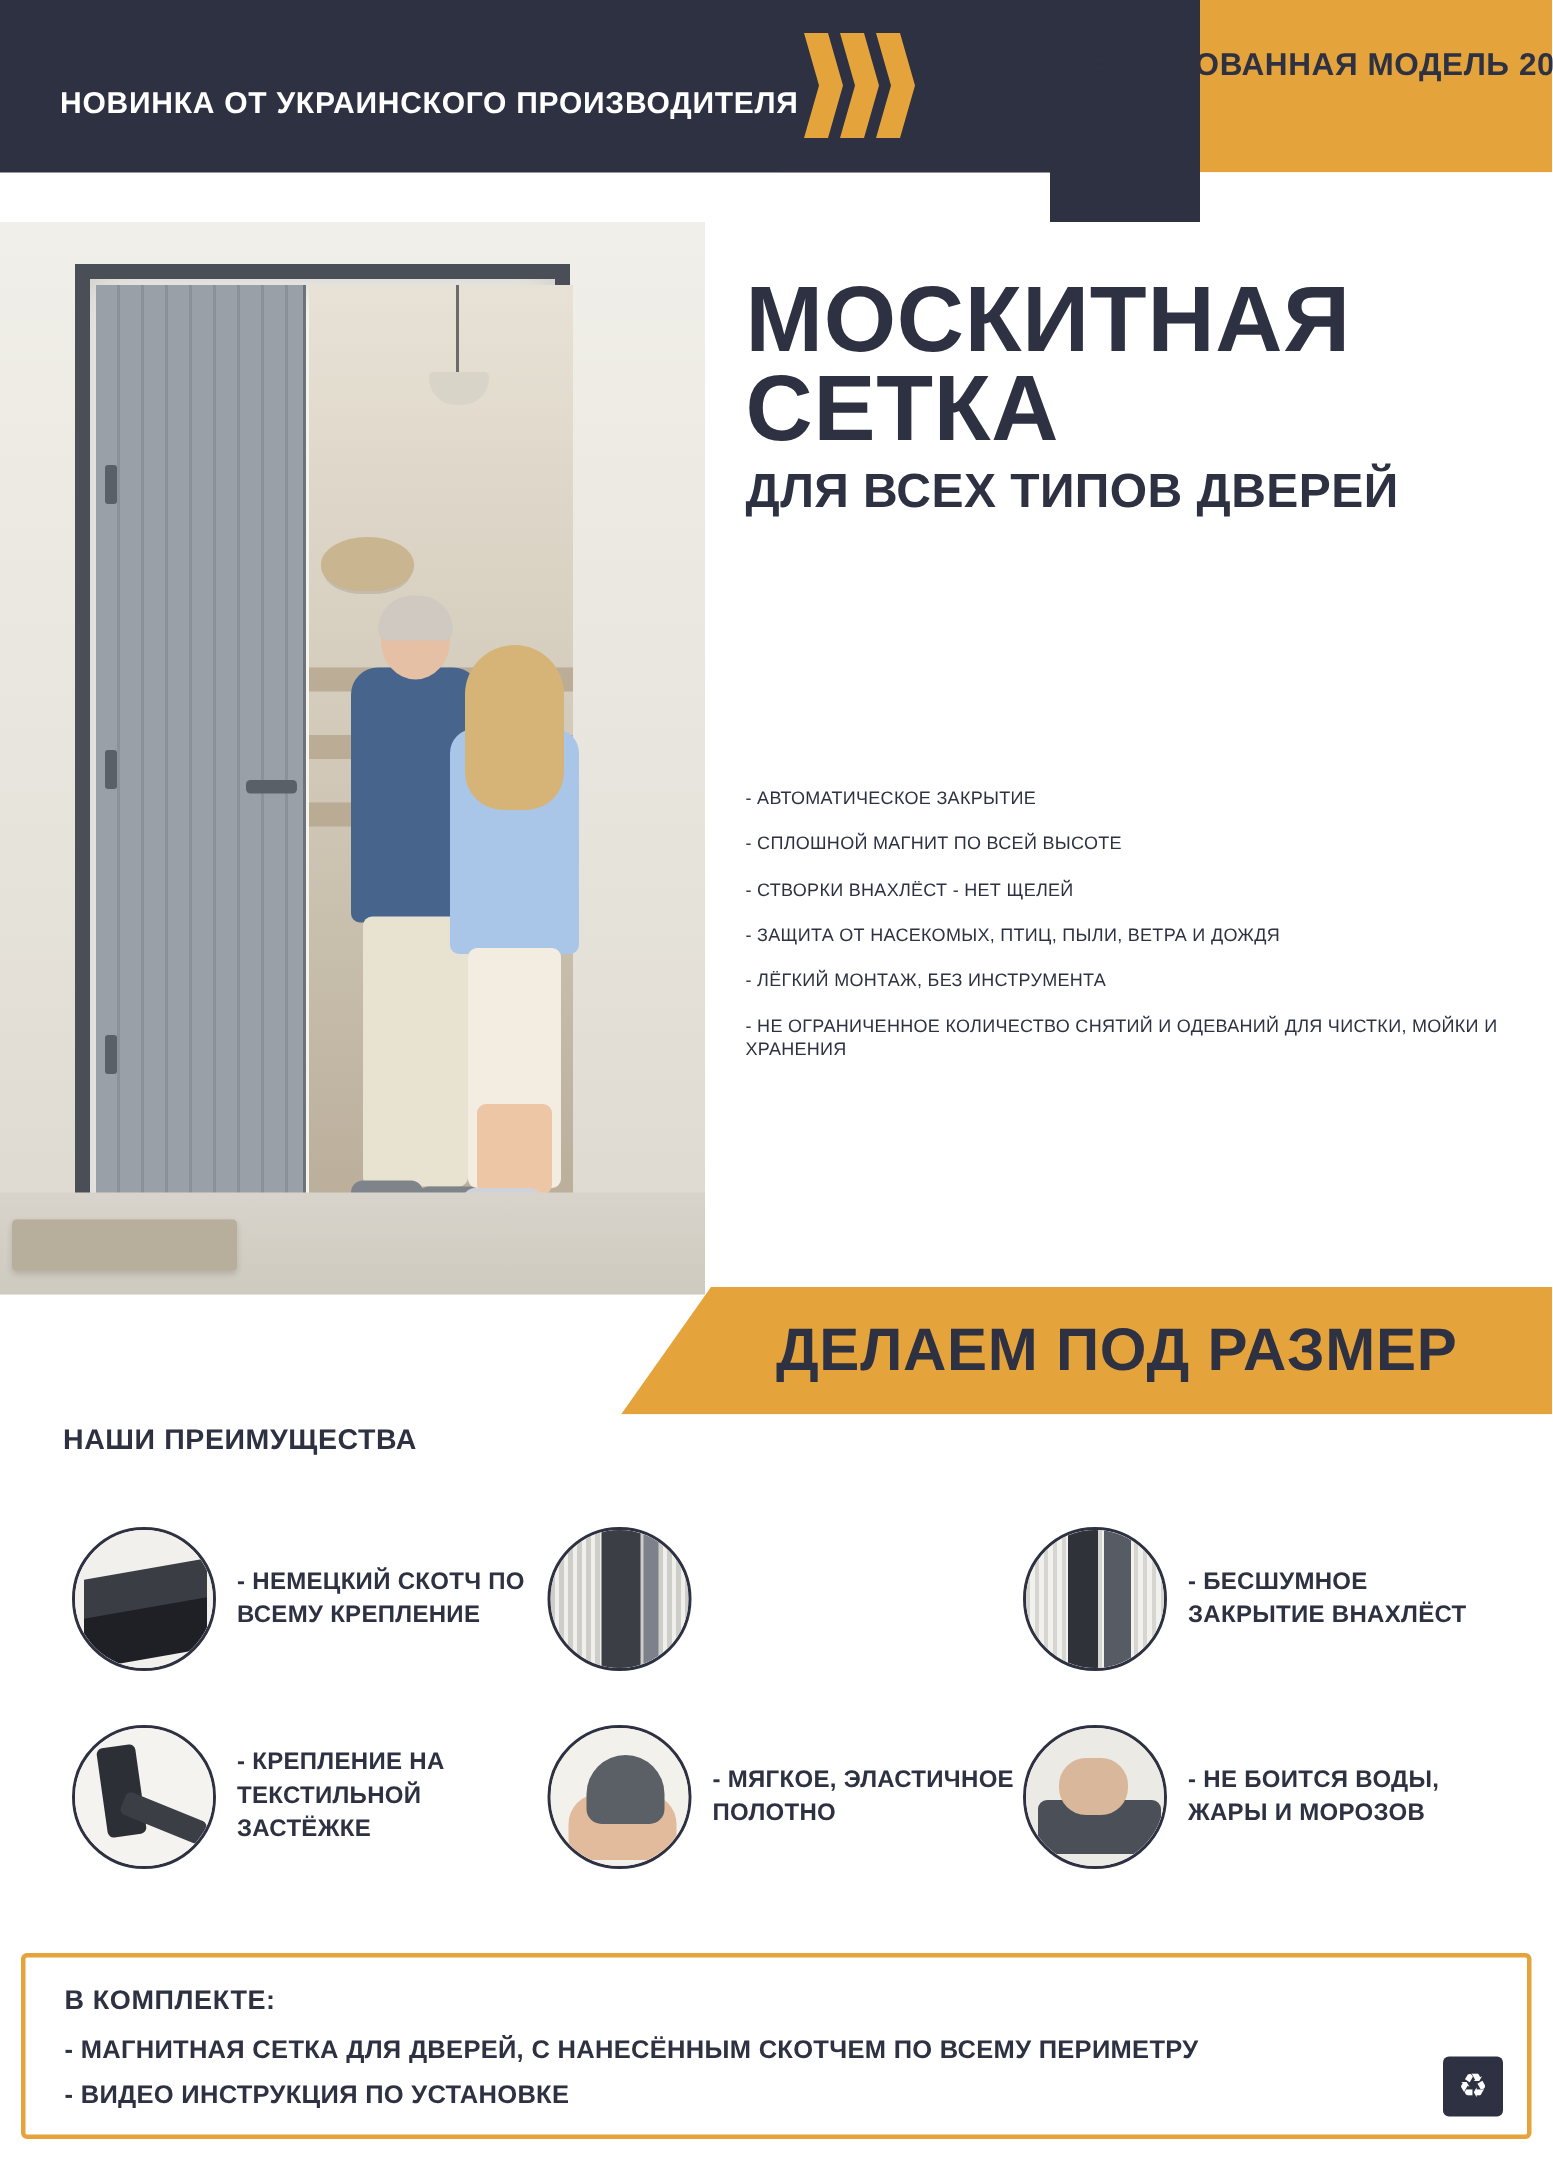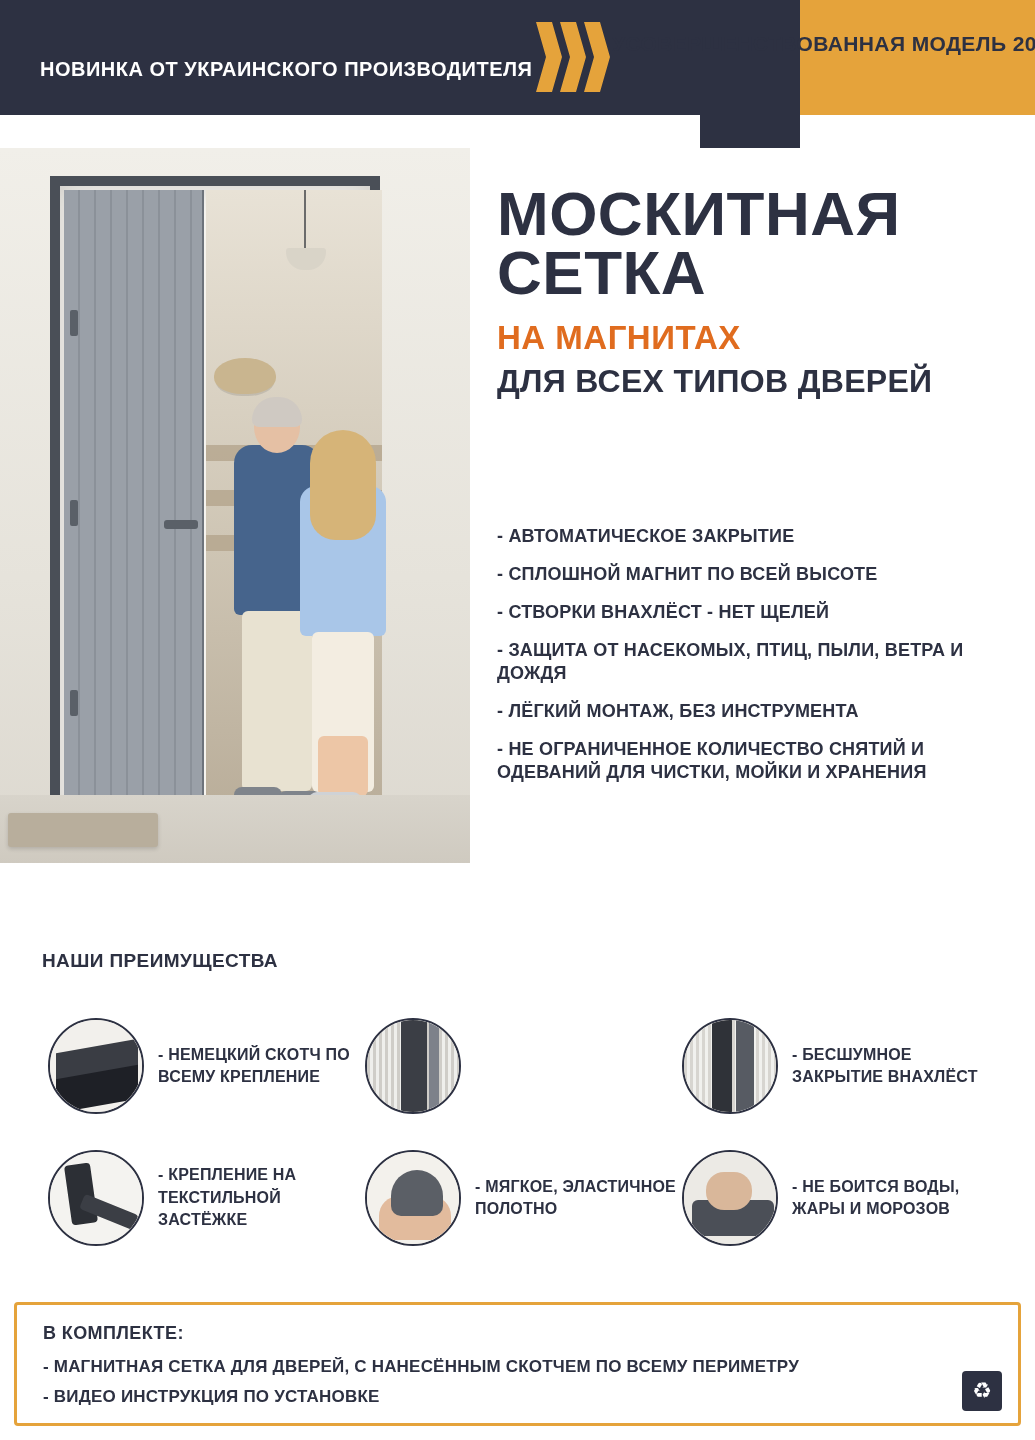--- a/index.html
+++ b/index.html
@@ -154,21 +154,21 @@
     color: #2d3142;
     font-size: 32px; font-weight: bold;
     letter-spacing: 0.3px;
   }
   .features {
     position: absolute; top: 525px; left: 497px;
     width: 525px;
   }
   .feature {
     color: #2d3142;
-    font-size: 18px; font-weight: bold;
+    font-size: 12px; font-weight: normal;
     line-height: 1.28;
     margin-bottom: 15px;
     letter-spacing: 0.2px;
   }
 
   
   .size-band {
     position: absolute; top: 858px; left: 414px;
     width: 621px; height: 85px;
     background: #e5a33b;
@@ -308,33 +308,35 @@
         <div class="shoe-f"></div>
       </div>
     </div>
     <div class="ground"></div>
     <div class="mat"></div>
   </div>
 
   <div class="headline">
     <div class="h-title">МОСКИТНАЯ</div>
     <div class="h-title">СЕТКА</div>
-    <div class="h-accent">НА МАГНИТАХ</div>
     <div class="h-sub">ДЛЯ ВСЕХ ТИПОВ ДВЕРЕЙ</div>
   </div>
 
   <div class="features">
     <div class="feature">- АВТОМАТИЧЕСКОЕ ЗАКРЫТИЕ</div>
     <div class="feature">- СПЛОШНОЙ МАГНИТ ПО ВСЕЙ ВЫСОТЕ</div>
     <div class="feature">- СТВОРКИ ВНАХЛЁСТ - НЕТ ЩЕЛЕЙ</div>
     <div class="feature">- ЗАЩИТА ОТ НАСЕКОМЫХ, ПТИЦ, ПЫЛИ, ВЕТРА И ДОЖДЯ</div>
     <div class="feature">- ЛЁГКИЙ МОНТАЖ, БЕЗ ИНСТРУМЕНТА</div>
     <div class="feature">- НЕ ОГРАНИЧЕННОЕ КОЛИЧЕСТВО СНЯТИЙ И ОДЕВАНИЙ ДЛЯ ЧИСТКИ, МОЙКИ И ХРАНЕНИЯ</div>
   </div>
 
+  <div class="size-band">
+    <span>ДЕЛАЕМ ПОД РАЗМЕР</span>
+  </div>
 
   <div class="adv-title">НАШИ ПРЕИМУЩЕСТВА</div>
   <div class="adv-grid">
 
     <div class="adv-item">
       <div class="adv-circle">
           <div class="ill-tape-a"></div>
         </div>
       <div class="adv-text">- НЕМЕЦКИЙ СКОТЧ ПО ВСЕМУ КРЕПЛЕНИЕ</div>
     </div>

